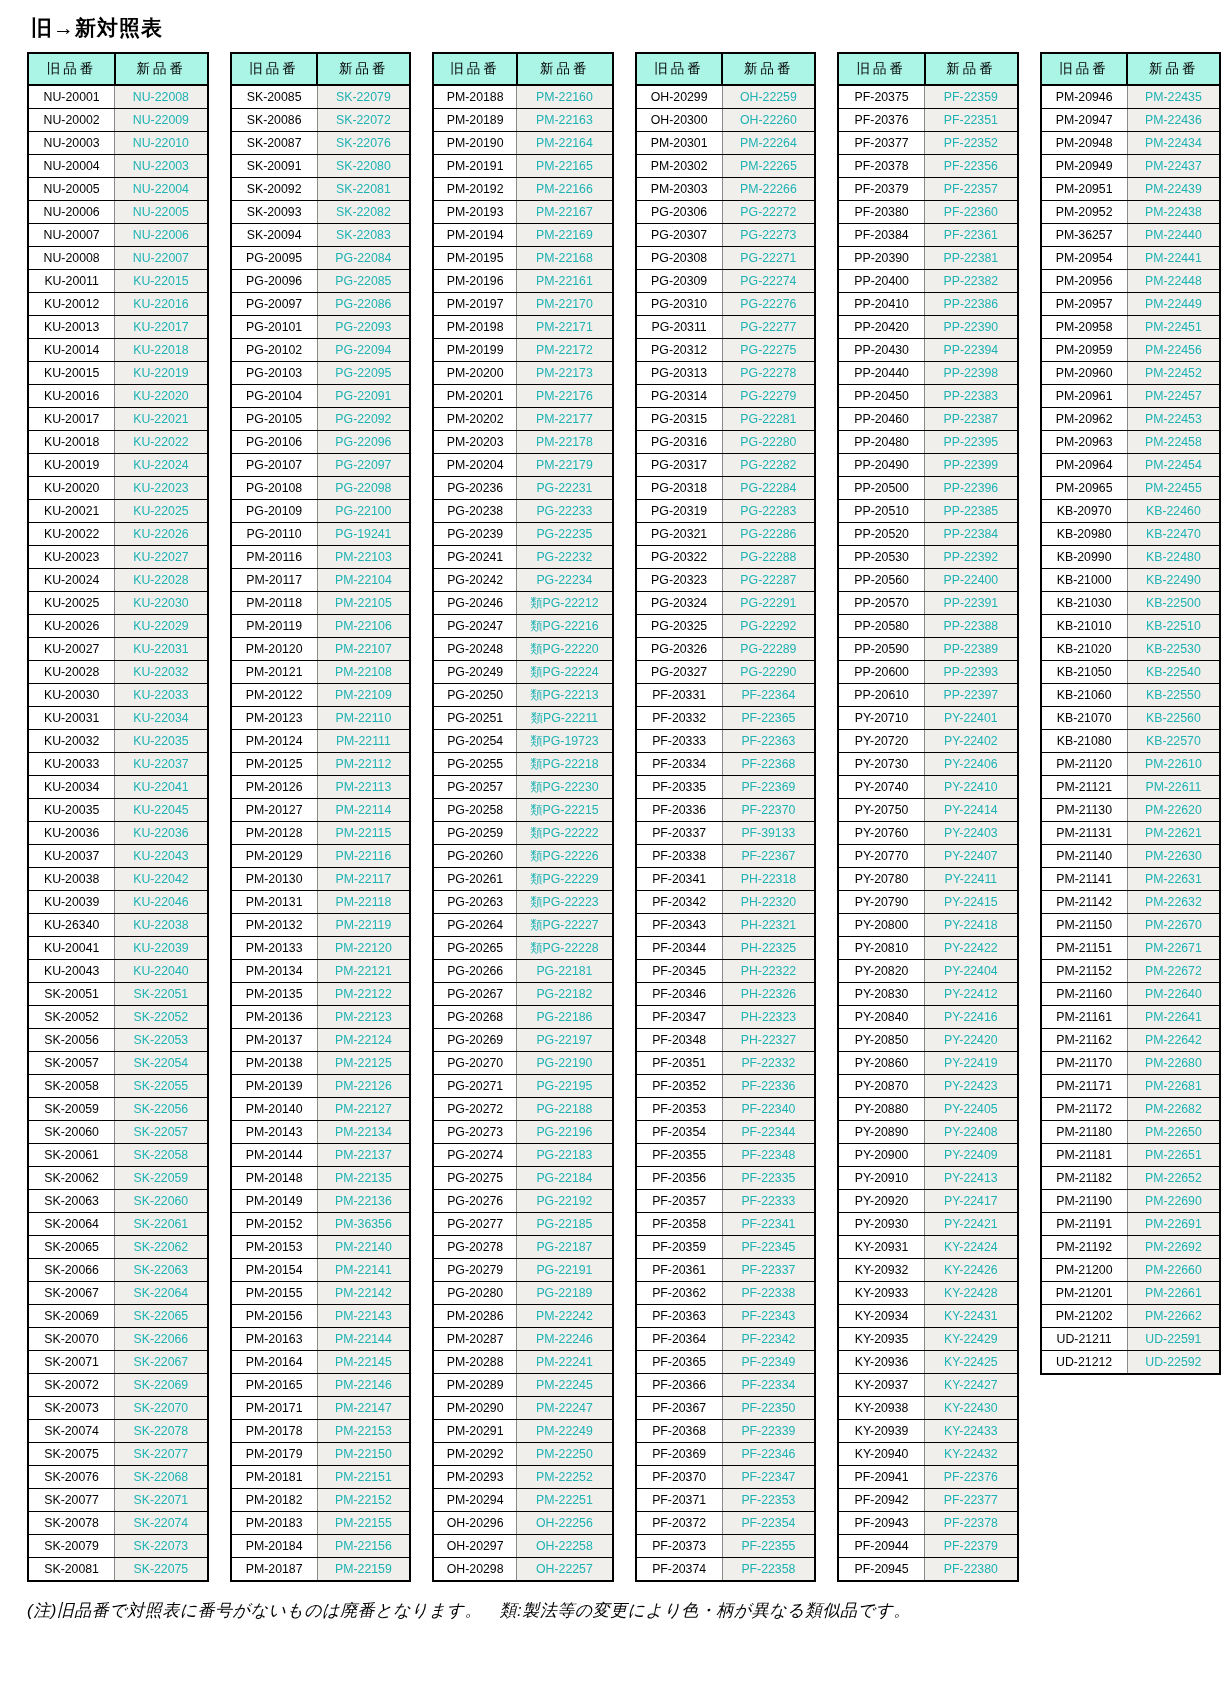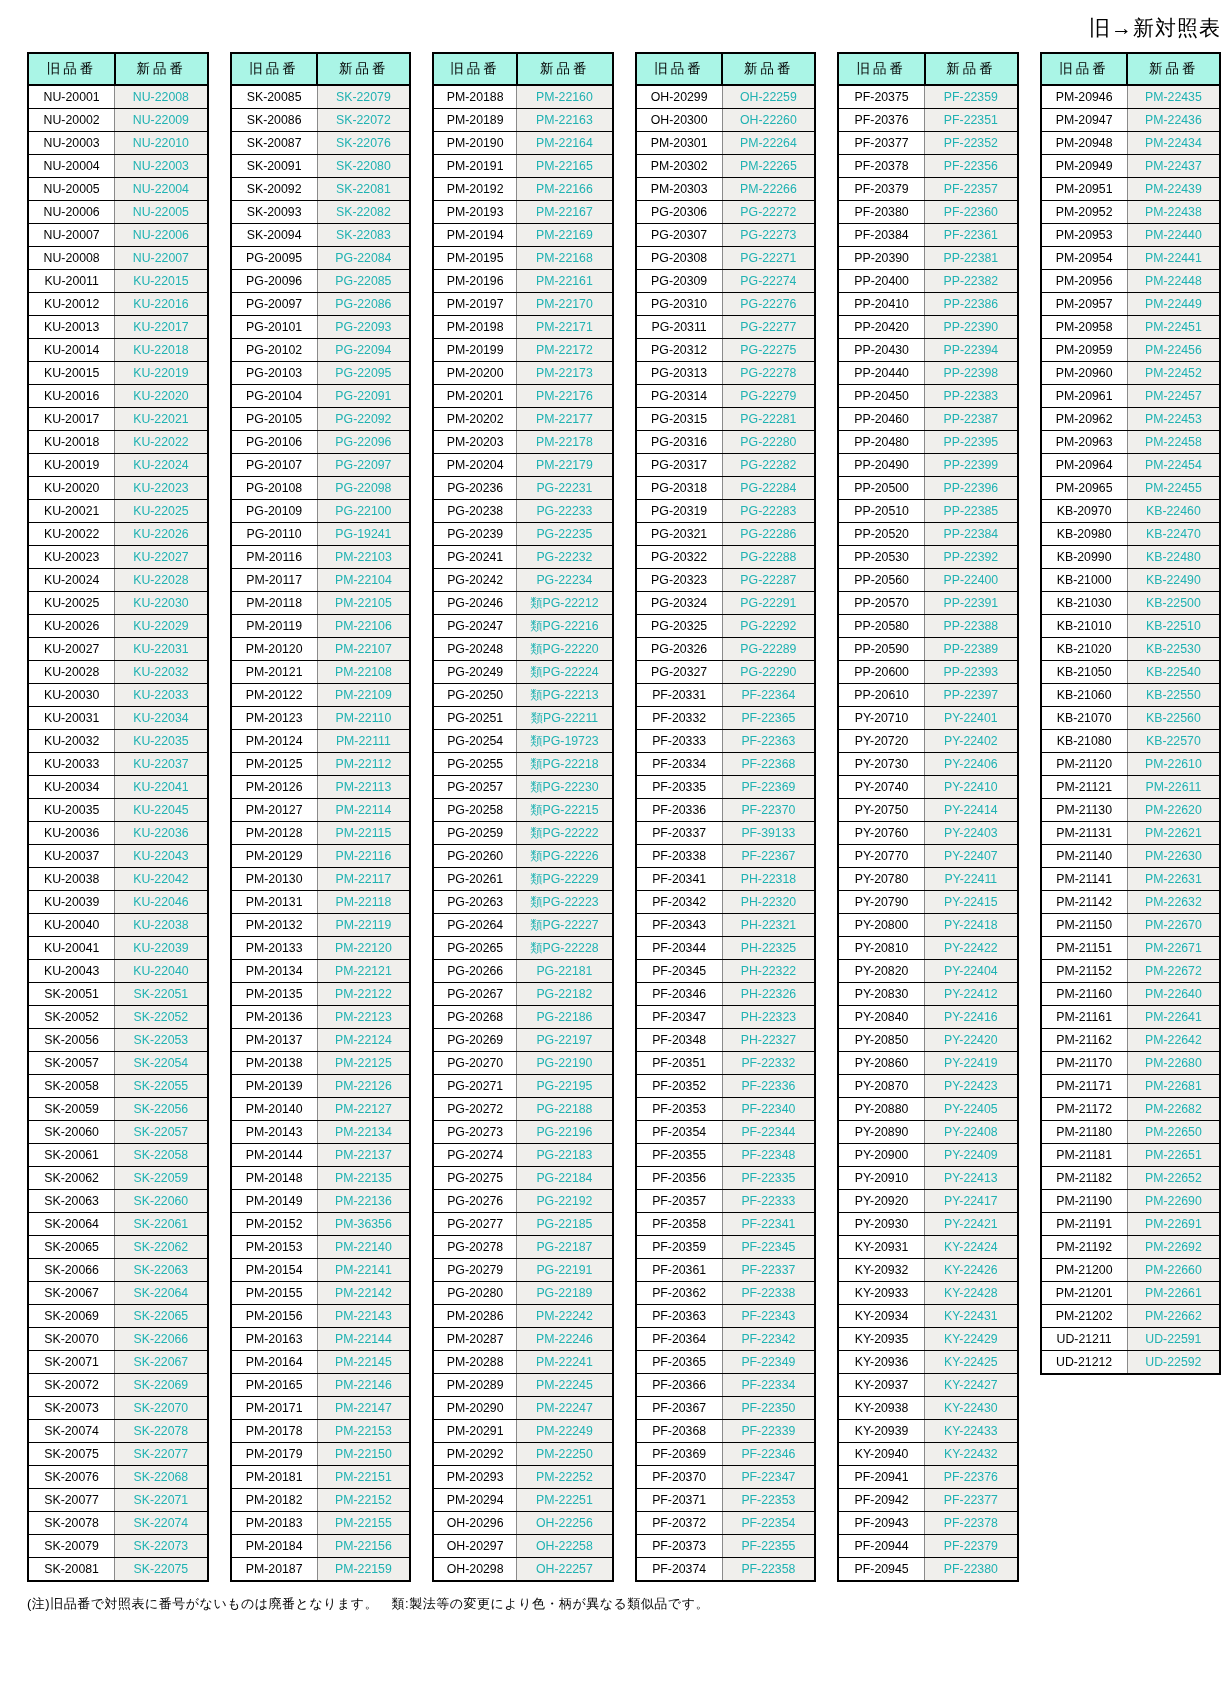--- a/index.html
+++ b/index.html
@@ -9,24 +9,23 @@
   }
   html,body{margin:0;padding:0;background:#fff;}
   body{
     width:1221px;
     font-family:"Liberation Sans","DejaVu Sans",sans-serif;
     color:#000;
   }
   .page{padding:10px 0 8px 27px;}
   .page-title{
     font-size:21px;
-    font-weight:normal;
+    font-weight:bold;
     letter-spacing:1px;
-    margin:4px 0 10px 14px;
-    text-align:right;
+    margin:4px 0 10px 4px;
   }
   .tables-row{
     display:flex;
     align-items:flex-start;
     gap:21px;
   }
   table.pn-table{
     border-collapse:collapse;
     border:2px solid var(--grid);
     table-layout:fixed;
@@ -56,22 +55,23 @@
   td.old-cell{
     background:#fff;
     color:#000;
     border-right:1px solid #8a8a8a;
   }
   td.new-cell{
     background:#f0efec;
     color:var(--new-text);
   }
   .footnote{
-    font-size:13px;
+    font-size:17px;
     letter-spacing:0.5px;
+    font-style:italic;
   }
 </style>
 </head>
 <body>
 
 <div class="page">
   <h1 class="page-title">旧→新対照表</h1>
 
   <div class="tables-row">
     <table class="pn-table">
@@ -220,21 +220,21 @@
           </tr>
           <tr>
             <td class="old-cell">KU-20038</td>
             <td class="new-cell">KU-22042</td>
           </tr>
           <tr>
             <td class="old-cell">KU-20039</td>
             <td class="new-cell">KU-22046</td>
           </tr>
           <tr>
-            <td class="old-cell">KU-20040</td>
+            <td class="old-cell">KU-26340</td>
             <td class="new-cell">KU-22038</td>
           </tr>
           <tr>
             <td class="old-cell">KU-20041</td>
             <td class="new-cell">KU-22039</td>
           </tr>
           <tr>
             <td class="old-cell">KU-20043</td>
             <td class="new-cell">KU-22040</td>
           </tr>
@@ -1455,21 +1455,21 @@
           </tr>
           <tr>
             <td class="old-cell">PM-20951</td>
             <td class="new-cell">PM-22439</td>
           </tr>
           <tr>
             <td class="old-cell">PM-20952</td>
             <td class="new-cell">PM-22438</td>
           </tr>
           <tr>
-            <td class="old-cell">PM-20953</td>
+            <td class="old-cell">PM-36257</td>
             <td class="new-cell">PM-22440</td>
           </tr>
           <tr>
             <td class="old-cell">PM-20954</td>
             <td class="new-cell">PM-22441</td>
           </tr>
           <tr>
             <td class="old-cell">PM-20956</td>
             <td class="new-cell">PM-22448</td>
           </tr>

